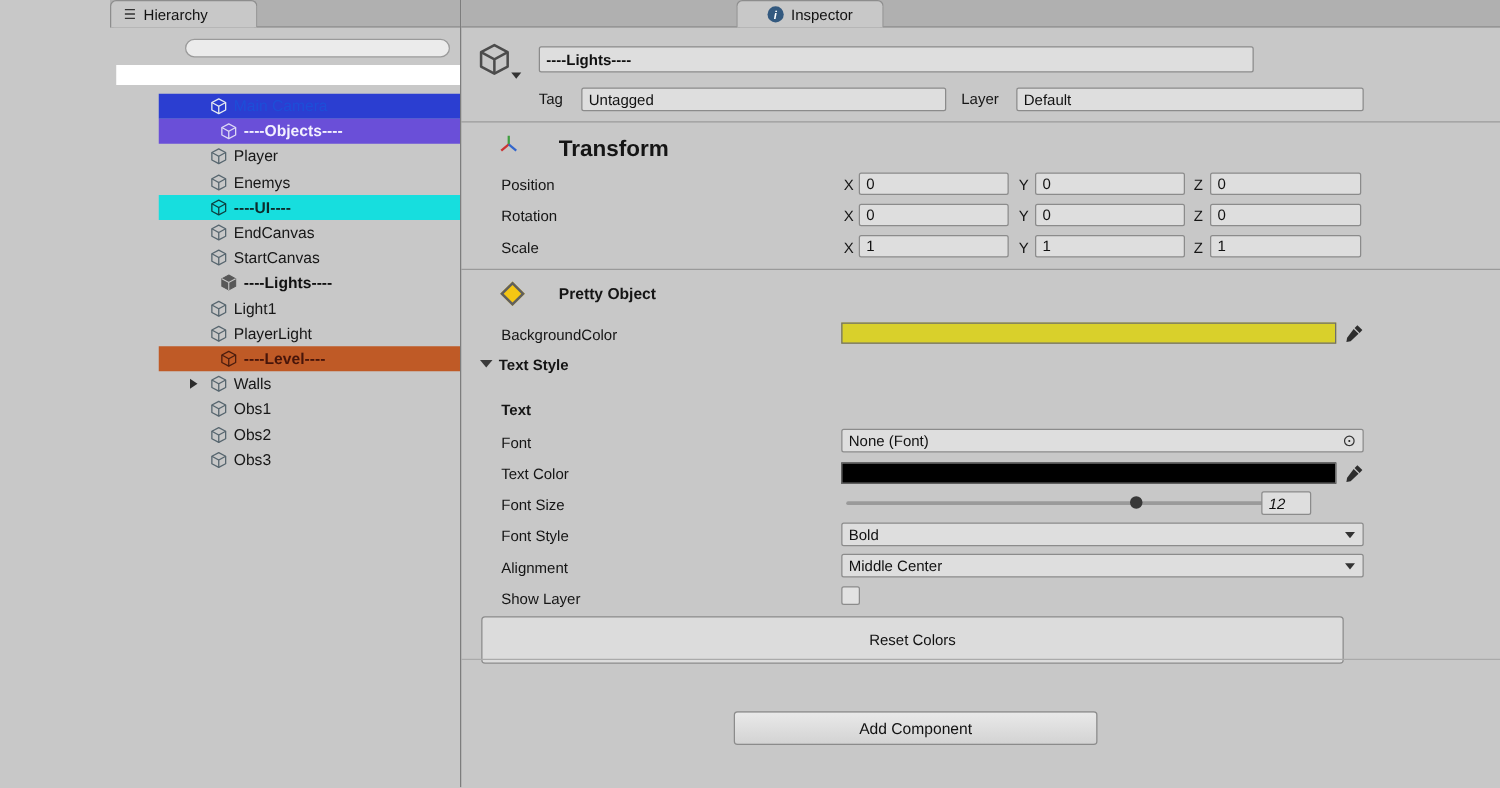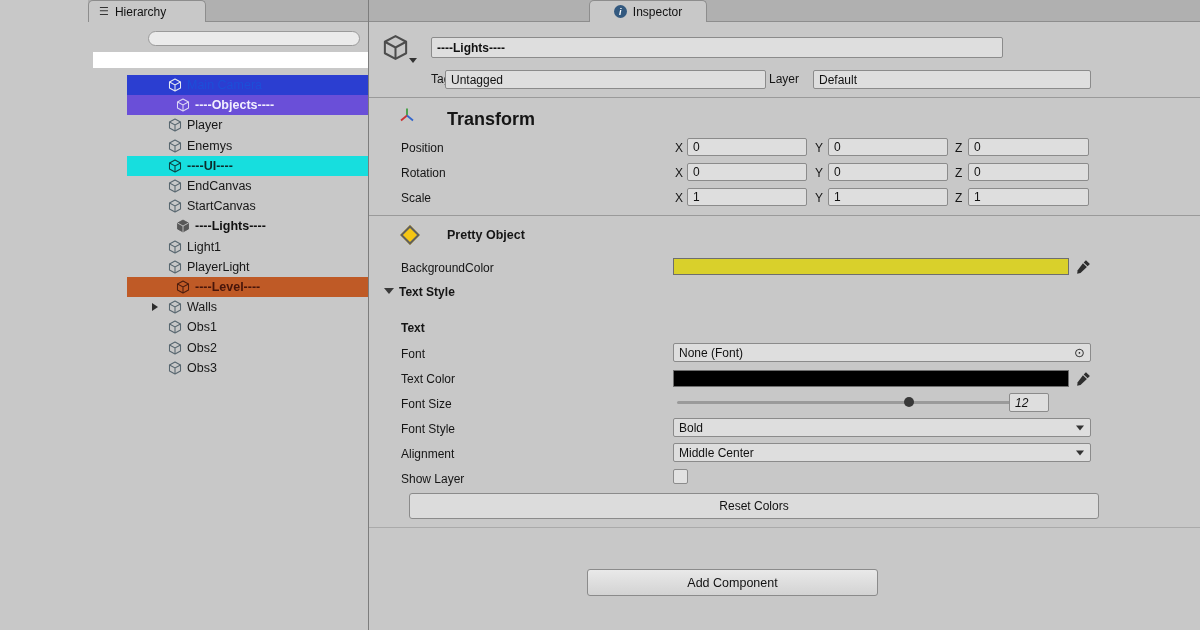--- a/index.html
+++ b/index.html
@@ -215,21 +215,21 @@
 
     <div class="ibody">
 
       <svg style="position:absolute; left:13px; top:12px; width:27px; height:27px; color:#4c4c4c;">
           <use href="#cube"></use>
         </svg>
       <span class="objcaret" style="left:40px; top:36px;"></span>
       <div class="f bold" style="left:62px; top:15px; width:572px; height:21px;">----Lights----</div>
 
       <span class="lbl" style="left:62px; top:50px;">Tag</span>
-      <div class="f" style="left:76px; top:48px; width:321px;">Untagged</div>
+      <div class="f" style="left:96px; top:48px; width:292px;">Untagged</div>
       <span class="lbl" style="left:400px; top:50px;">Layer</span>
       <div class="f" style="left:444px; top:48px; width:278px;">Default</div>
 
       <div class="sep" style="top:75px;"></div>
 
       <svg style="position:absolute; left:30px; top:85px; width:16px; height:16px;">
           <use href="#axis"></use>
         </svg>
       <span class="lbl bold" style="left:78px; top:87px; font-size:18px;">Transform</span>
 
@@ -298,21 +298,21 @@
 
       <span class="lbl" style="left:32px; top:425px;">Alignment</span>
       <div class="f" style="left:304px; top:421px; width:418px;">
         <span>Middle Center</span>
         <span class="caret"></span>
       </div>
 
       <span class="lbl" style="left:32px; top:450px;">Show Layer</span>
       <div class="cb" style="left:304px; top:447px;"></div>
 
-      <div class="btn" style="left:40px; top:471px; width:690px; height:26px;">Reset Colors</div>
+      <div class="btn" style="left:16px; top:471px; width:690px; height:38px;">Reset Colors</div>
 
       <div class="sep light" style="top:505px;"></div>
 
       <div class="btn big" style="left:218px; top:519px; width:291px; height:27px;">Add Component</div>
 
     </div>
   </div>
 
 </div>
 

